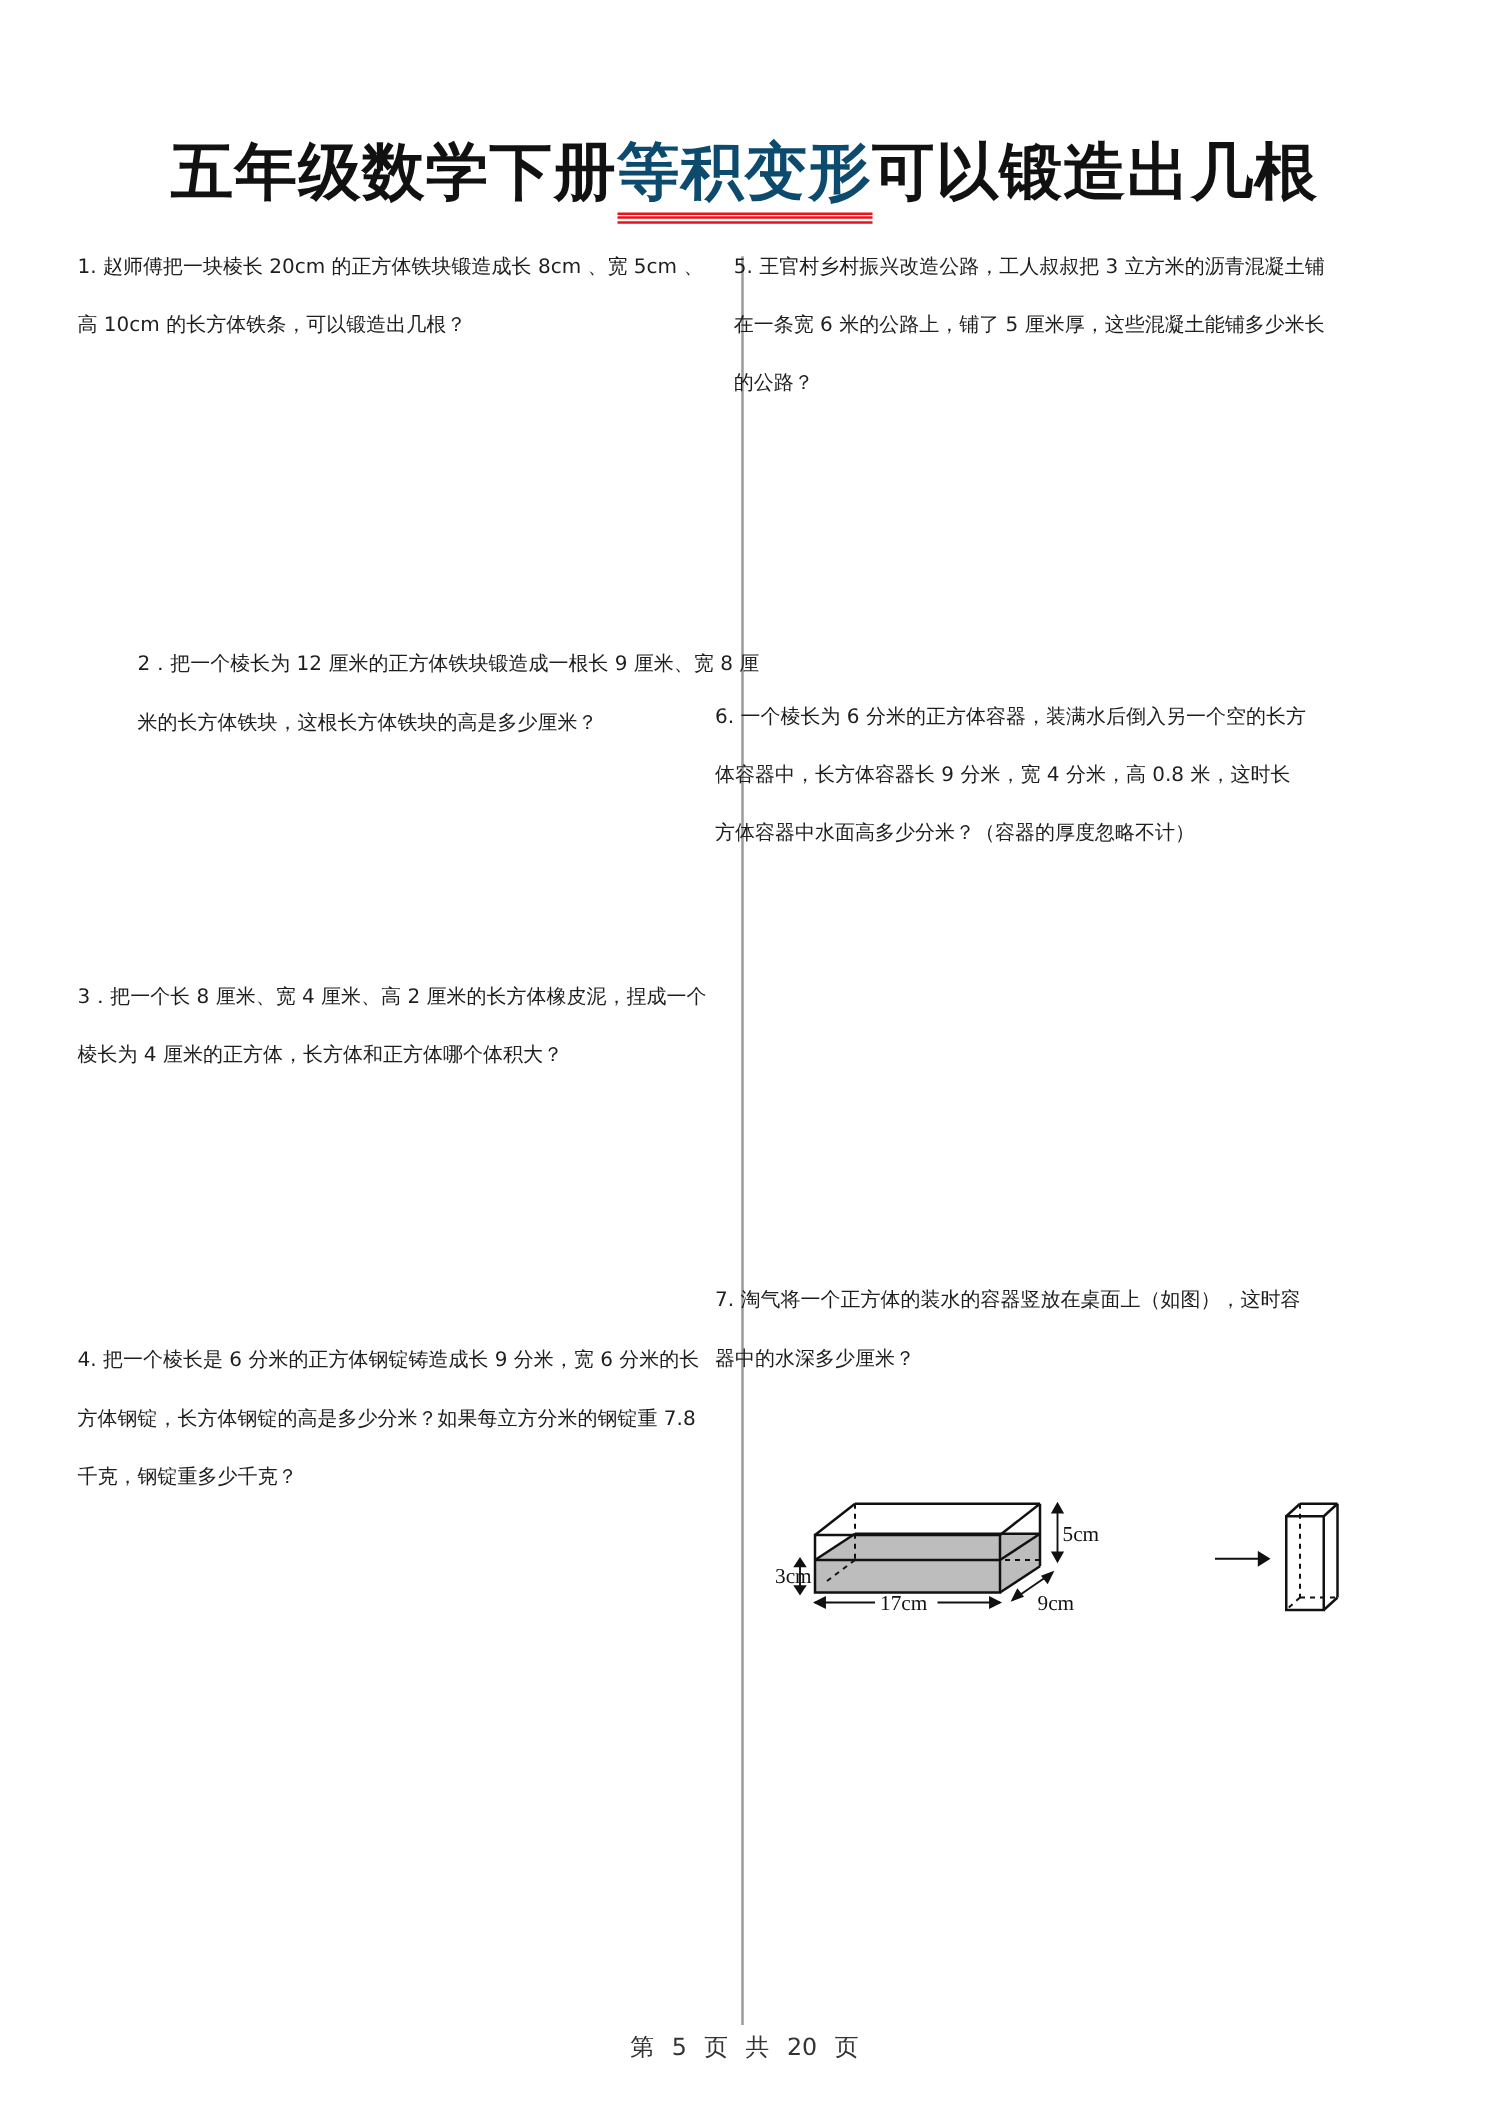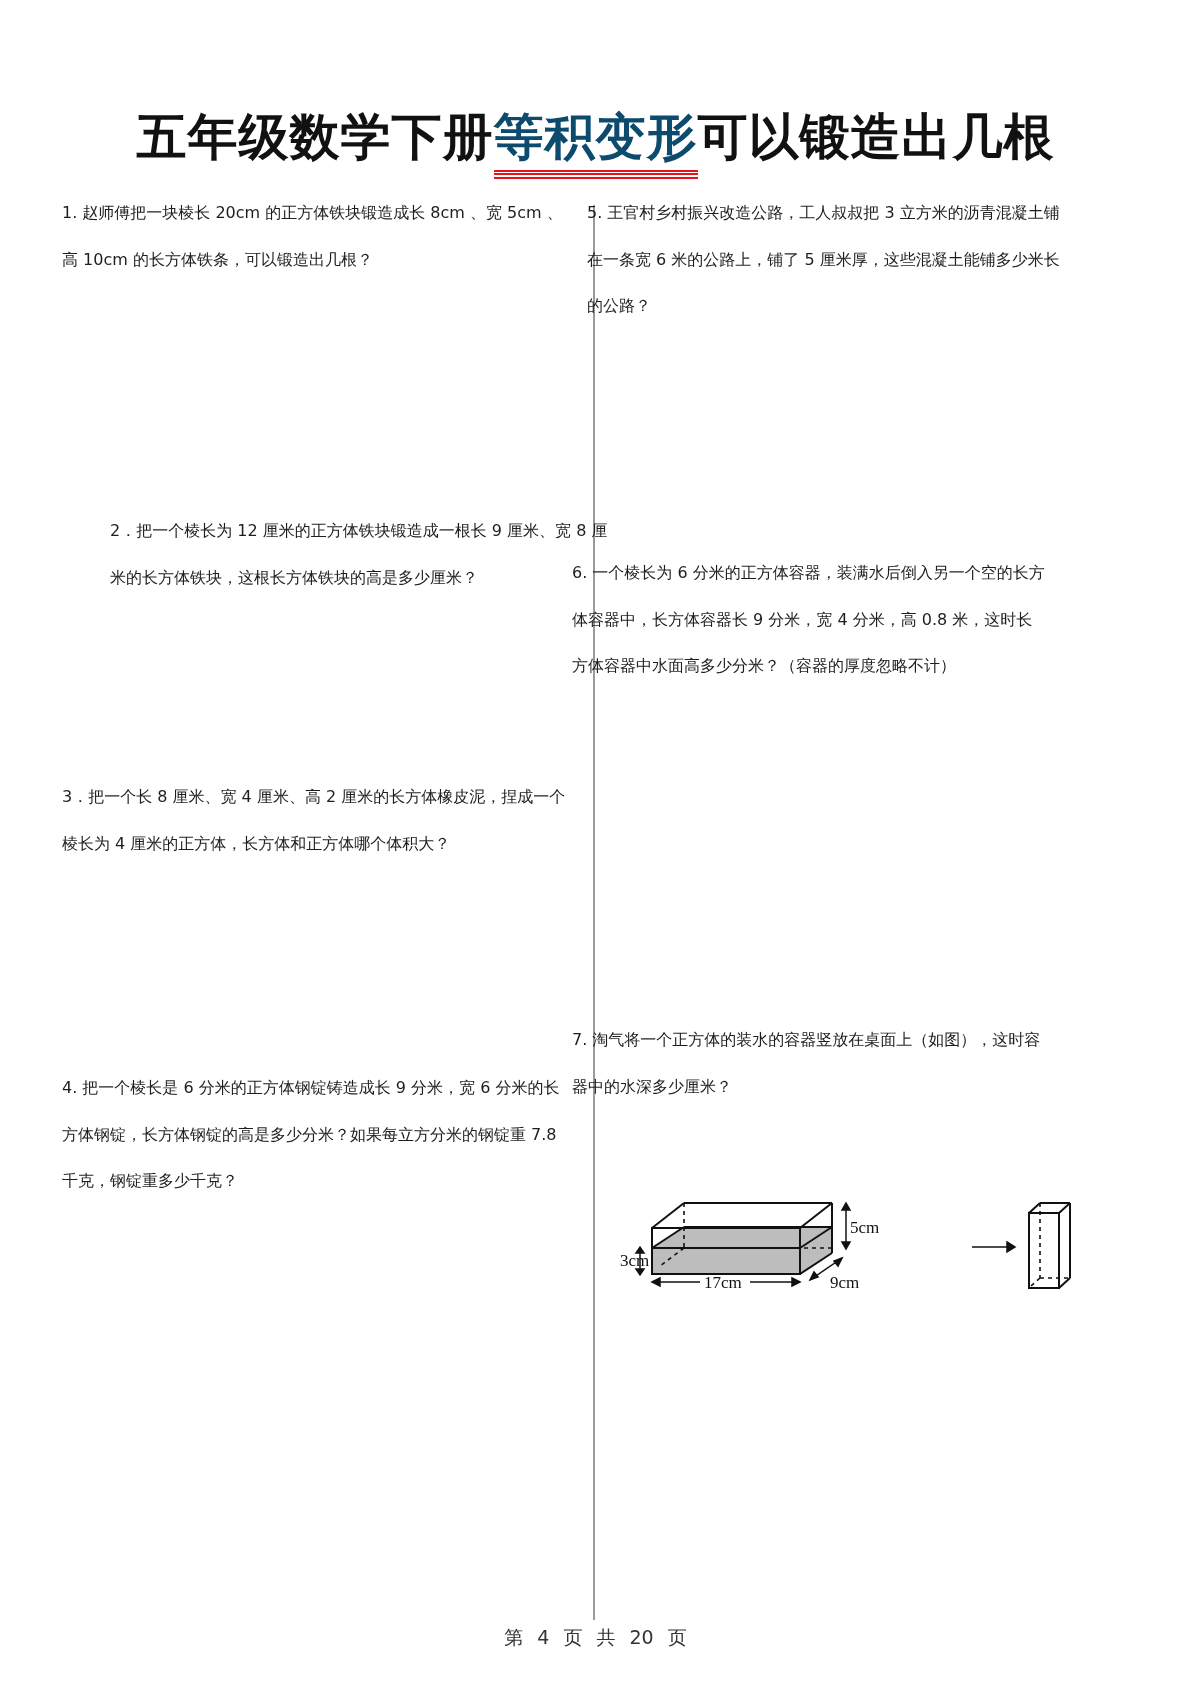--- a/index.html
+++ b/index.html
@@ -115,13 +115,13 @@
     <line x1="420" y1="13" x2="420" y2="88"></line>
     <line x1="420" y1="88" x2="411" y2="96"></line>
     <line x1="420" y1="88" x2="450" y2="88"></line>
   </g>
   <text x="0" y="76" font-family="Liberation Serif, serif" font-size="17" fill="#111">3cm</text>
   <text x="84" y="98" font-family="Liberation Serif, serif" font-size="17" fill="#111">17cm</text>
   <text x="230" y="43" font-family="Liberation Serif, serif" font-size="17" fill="#111">5cm</text>
   <text x="210" y="98" font-family="Liberation Serif, serif" font-size="17" fill="#111">9cm</text>
 </svg>
 
-<div class="footer">第 4 页 共 20 页</div>
+<div class="footer">第 5 页 共 20 页</div>
 
 </body></html>

